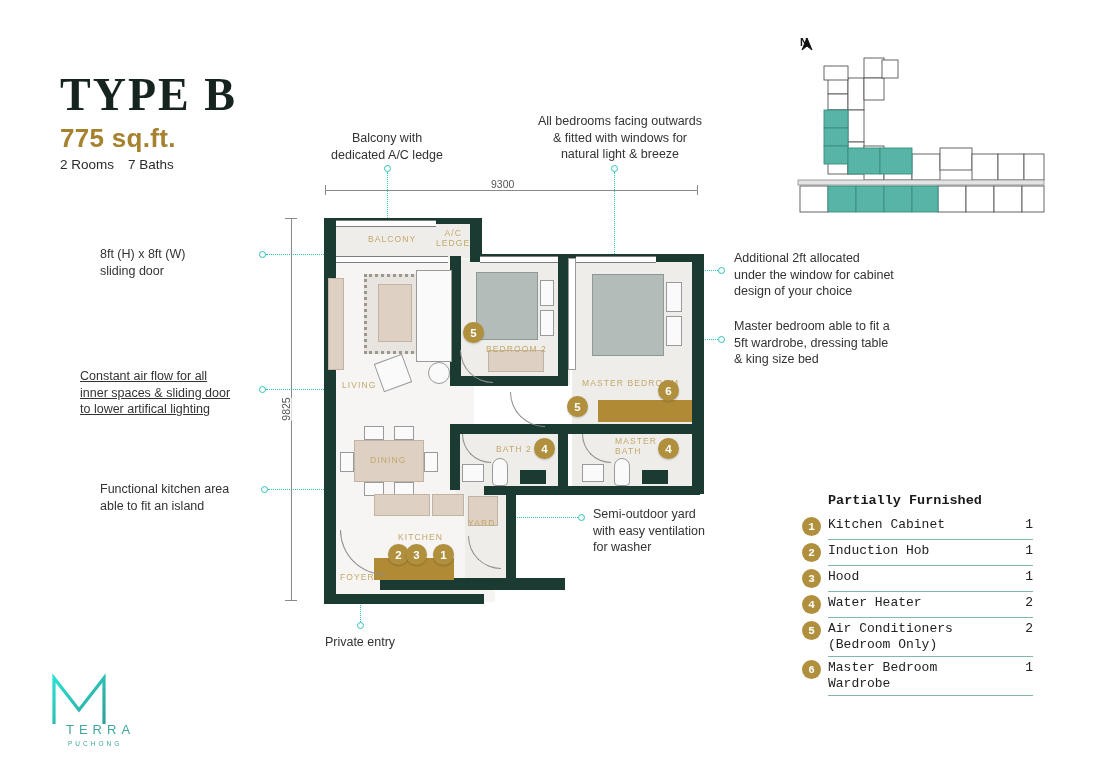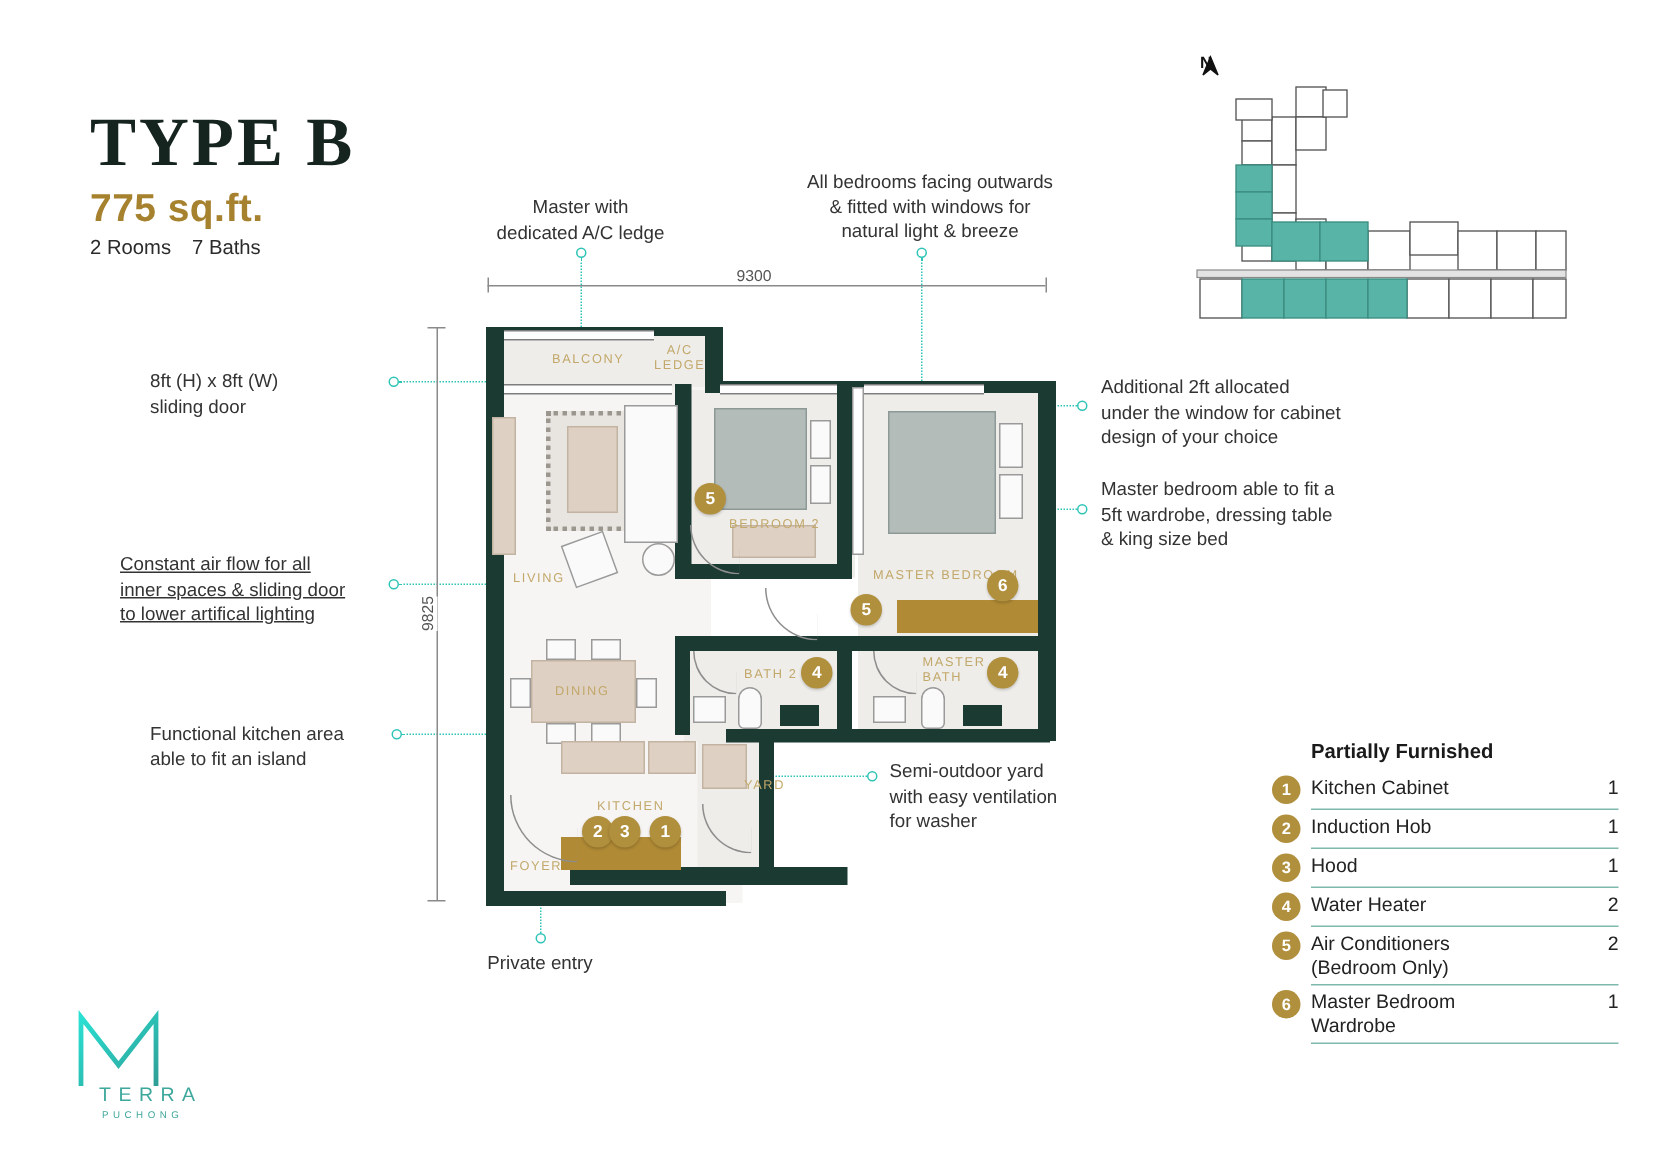--- a/index.html
+++ b/index.html
@@ -48,21 +48,21 @@
   .thin{border:1px solid #9a9a9a;background:#fafafa;}
   .rug{border:3px dotted #9b968e;background:#e8e5e0;}
   .door-arc{position:absolute;border:1px solid #8d8d8d;border-radius:0 0 0 100%;background:transparent;}
   .win{position:absolute;background:#fdfdfd;border-top:1px solid #7d7d7d;border-bottom:1px solid #7d7d7d;}
 
   .badge{position:absolute;width:21px;height:21px;border-radius:50%;background:#b08f3d;color:#fff;
          font-size:11.5px;font-weight:700;display:flex;align-items:center;justify-content:center;
          box-shadow:0 1px 2px rgba(0,0,0,.2);}
 
   
-  #legend{left:874px;top:493px;width:205px;}
+  #legend{left:828px;top:493px;width:205px;font-family:Liberation Mono, monospace;}
   #legend h3{margin:0 0 6px 0;font-size:13.5px;font-weight:700;color:#1a1a1a;}
   .lrow{position:relative;display:flex;align-items:flex-start;justify-content:space-between;
         border-bottom:1px solid #7fb8ad;padding:3px 0 3px 0;min-height:19px;}
   .lrow .nm{font-size:13px;line-height:16px;color:#222;padding-right:8px;}
   .lrow .qty{font-size:13px;line-height:16px;color:#222;}
   .lbadge{position:absolute;left:-26px;top:3px;width:19px;height:19px;border-radius:50%;
           background:#b08f3d;color:#fff;font-size:11px;font-weight:700;
           display:flex;align-items:center;justify-content:center;}
 
   
@@ -76,21 +76,21 @@
 </style>
 </head>
 <body>
 
 <div class="abs" id="title">TYPE B</div>
 <div class="abs" id="sqft">775 sq.ft.</div>
 <div class="abs" id="rooms">
   <span>2 Rooms</span><span>7 Baths</span>
 </div>
 
-<div class="abs anno c" id="anno-balcony" style="left:303px;top:130px;width:168px;white-space:pre-line;">Master with
+<div class="abs anno c" id="anno-balcony" style="left:303px;top:130px;width:168px;white-space:pre-line;">Balcony with
 dedicated A/C ledge</div>
 <div class="abs dot" style="left:384px;top:165px;"></div>
 <div class="abs dotline-v" style="left:387px;top:172px;height:48px;"></div>
 
 <div class="abs anno c" id="anno-bedrooms" style="left:515px;top:113px;width:210px;white-space:pre-line;">All bedrooms facing outwards
 &amp; fitted with windows for
 natural light &amp; breeze</div>
 <div class="abs dot" style="left:611px;top:165px;"></div>
 <div class="abs dotline-v" style="left:614px;top:172px;height:100px;"></div>
 
@@ -228,21 +228,21 @@
   <div class="room-lbl" style="left:126px;top:28px;text-align:center;white-space:pre-line;line-height:10px;">A/C
 LEDGE</div>
   <div class="room-lbl" style="left:32px;top:180px;">LIVING</div>
   <div class="room-lbl" style="left:60px;top:255px;">DINING</div>
   <div class="room-lbl" style="left:176px;top:144px;">BEDROOM 2</div>
   <div class="room-lbl" style="left:272px;top:178px;">MASTER BEDROOM</div>
   <div class="room-lbl" style="left:186px;top:244px;">BATH 2</div>
   <div class="room-lbl" style="left:305px;top:236px;white-space:pre-line;line-height:10px;">MASTER
 BATH</div>
   <div class="room-lbl" style="left:88px;top:332px;">KITCHEN</div>
-  <div class="room-lbl" style="left:158px;top:318px;padding-left:28px;">YARD</div>
+  <div class="room-lbl" style="left:158px;top:318px;">YARD</div>
   <div class="room-lbl" style="left:30px;top:372px;">FOYER</div>
 
   <div class="badge" style="left:153px;top:122px;">5</div>
   <div class="badge" style="left:257px;top:196px;">5</div>
   <div class="badge" style="left:348px;top:180px;">6</div>
   <div class="badge" style="left:224px;top:238px;">4</div>
   <div class="badge" style="left:348px;top:238px;">4</div>
   <div class="badge" style="left:78px;top:344px;">2</div>
   <div class="badge" style="left:96px;top:344px;">3</div>
   <div class="badge" style="left:123px;top:344px;">1</div>

